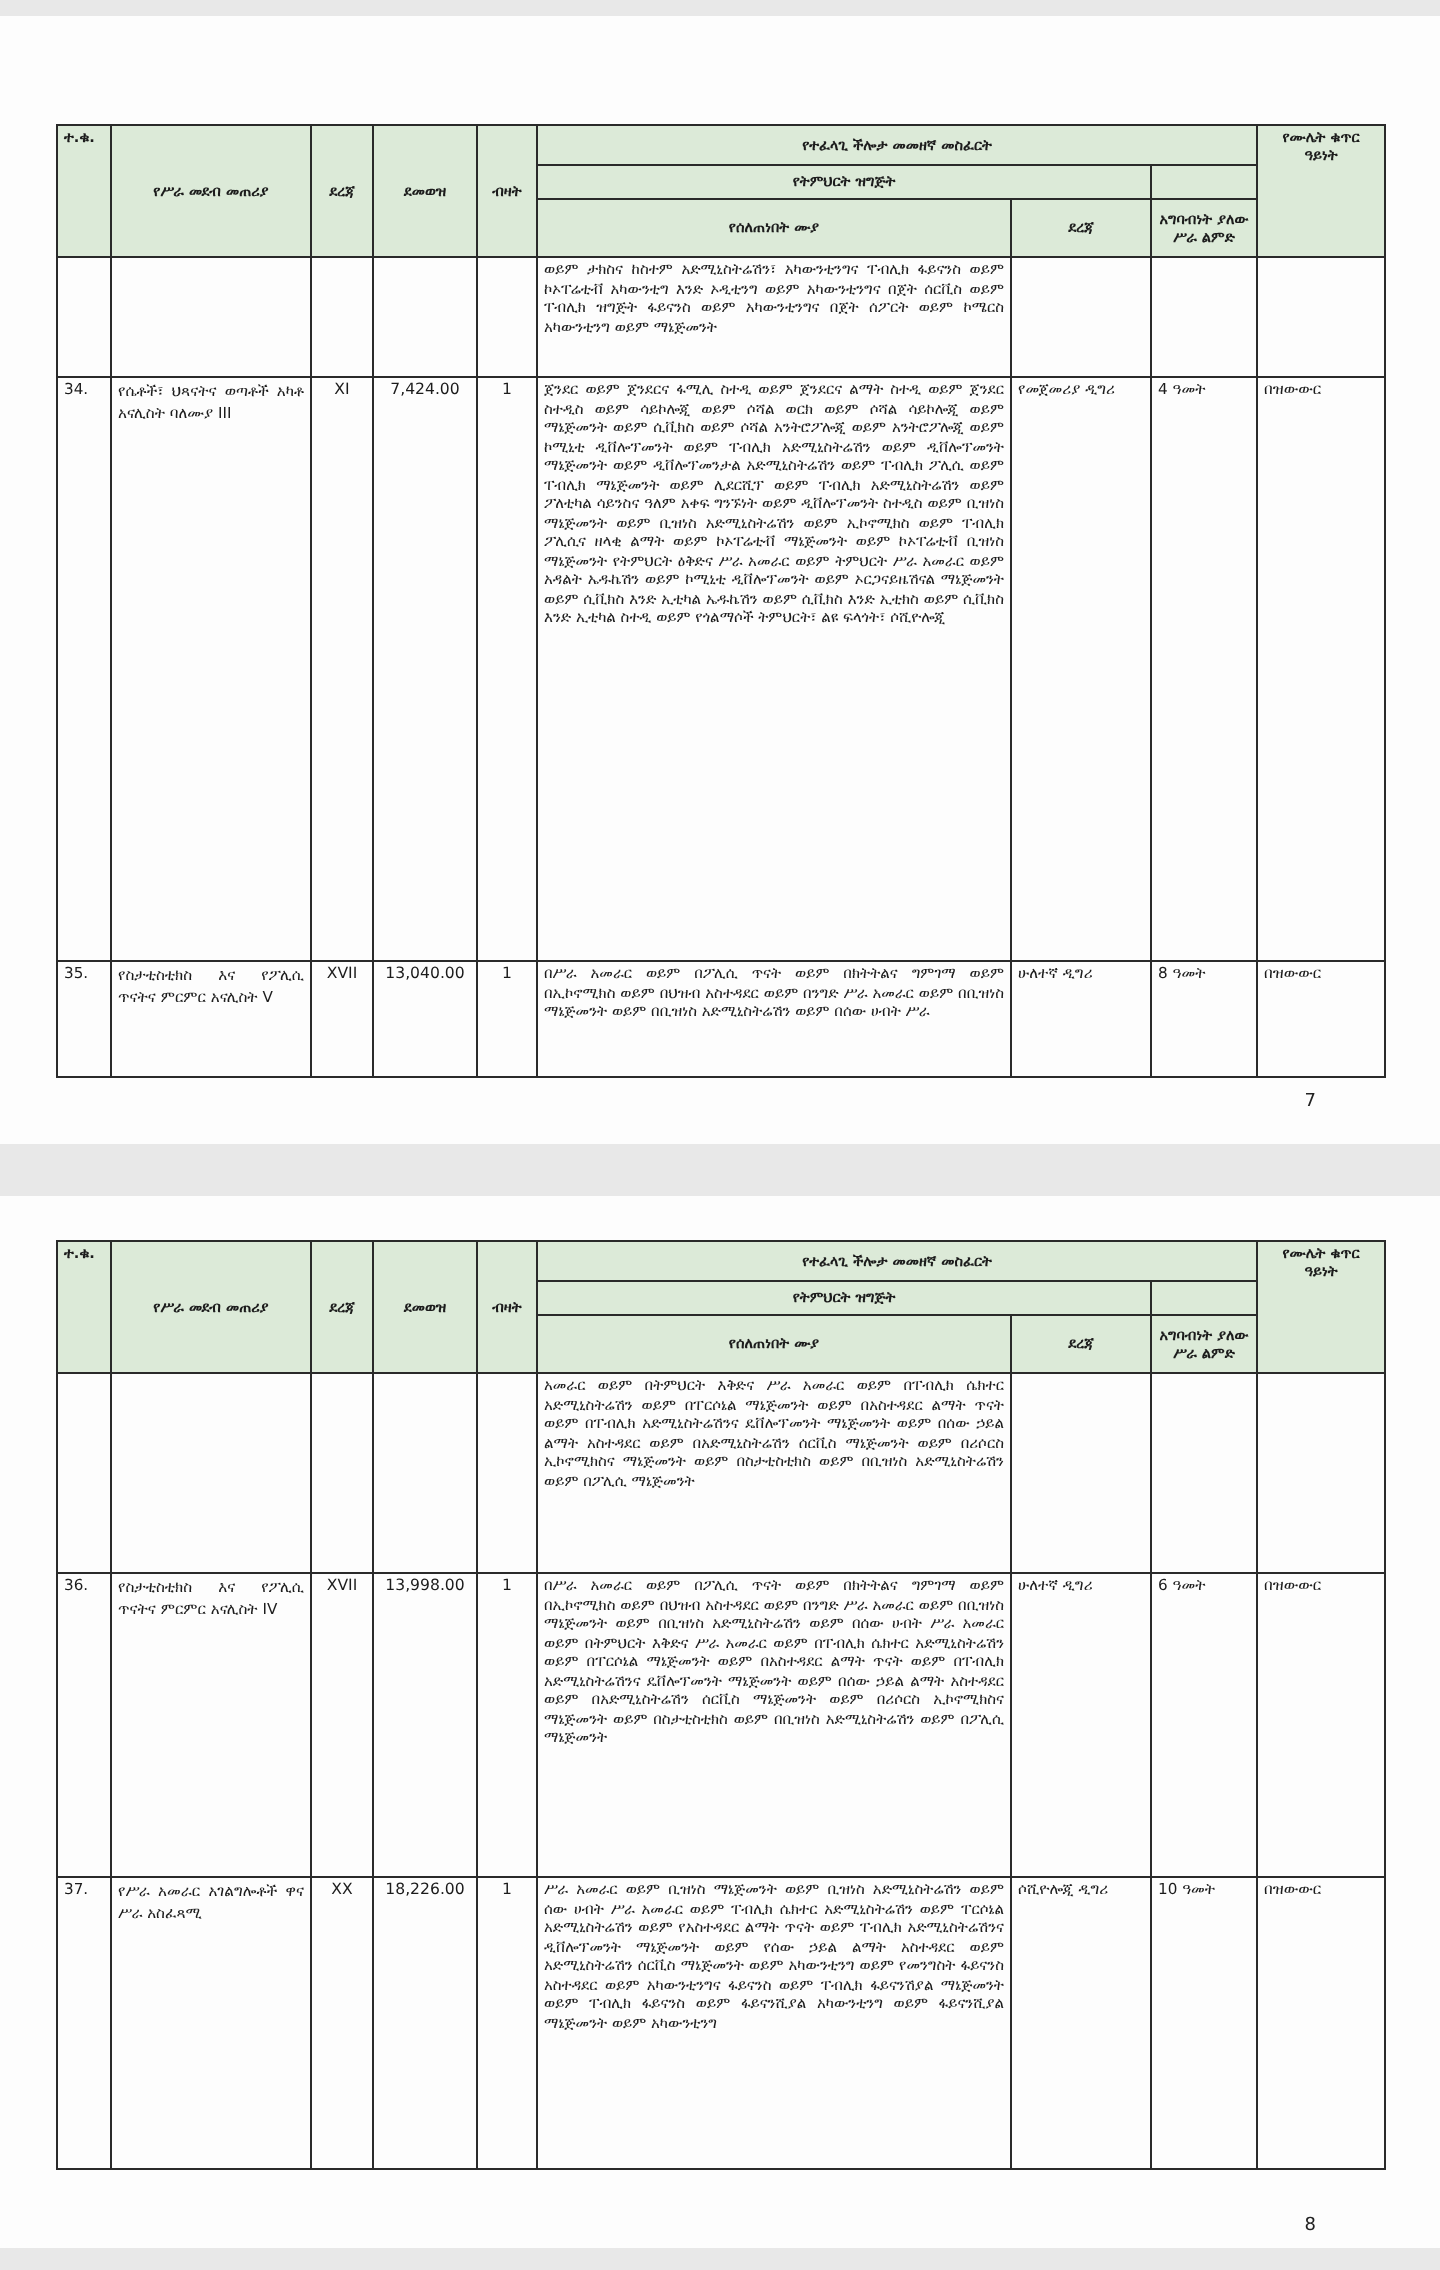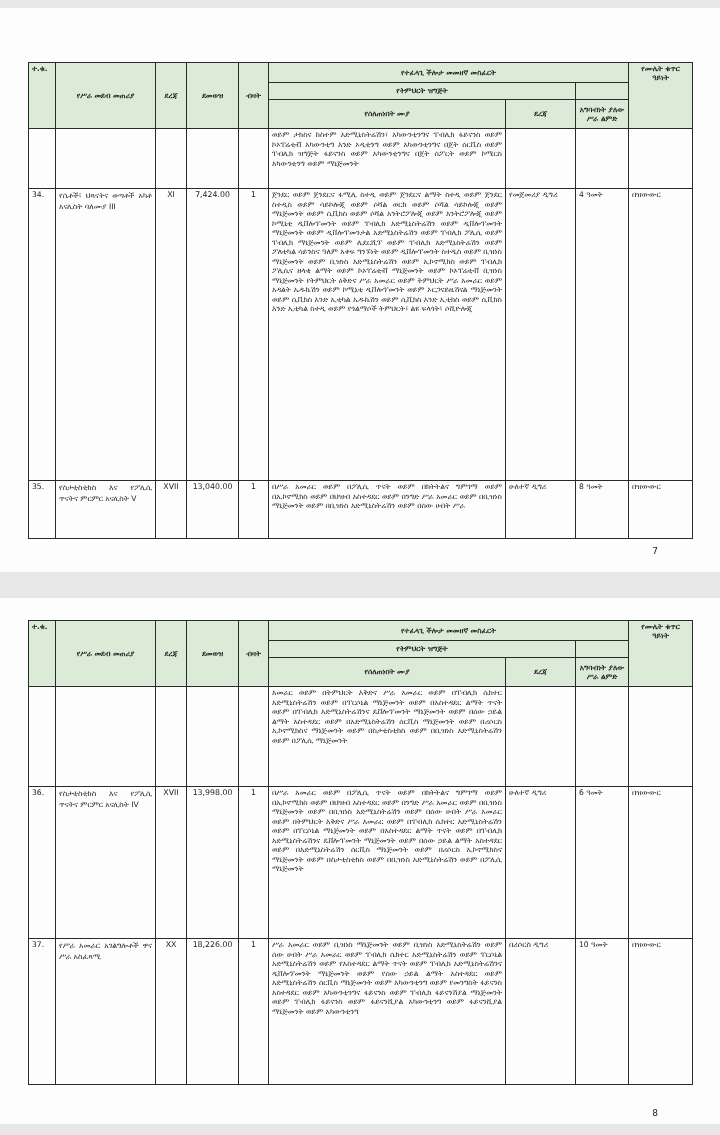--- a/index.html
+++ b/index.html
@@ -244,21 +244,21 @@
 
       <tr class="r37">
         <td class="small">37.</td>
         <td class="title">የሥራ አመራር አገልግሎቶች ዋና ሥራ አስፈጻሚ</td>
         <td class="cnum">XX</td>
         <td class="cnum">18,226.00</td>
         <td class="cnum">1</td>
         <td class="field">
           <div class="ftxt clamp-r37">ሥራ አመራር ወይም ቢዝነስ ማኔጅመንት ወይም ቢዝነስ አድሚኒስትሬሽን ወይም ሰው ሀብት ሥራ አመራር ወይም ፐብሊክ ሴክተር አድሚኒስትሬሽን ወይም ፐርሶኔል አድሚኒስትሬሽን ወይም የአስተዳደር ልማት ጥናት ወይም ፐብሊክ አድሚኒስትሬሽንና ዲቨሎፕመንት ማኔጅመንት ወይም የሰው ኃይል ልማት አስተዳደር ወይም አድሚኒስትሬሽን ሰርቪስ ማኔጅመንት ወይም አካውንቲንግ ወይም የመንግስት ፋይናንስ አስተዳደር ወይም አካውንቲንግና ፋይናንስ ወይም ፐብሊክ ፋይናንሽያል ማኔጅመንት ወይም ፐብሊክ ፋይናንስ ወይም ፋይናንሺያል አካውንቲንግ ወይም ፋይናንሺያል ማኔጅመንት ወይም አካውንቲንግ</div>
         </td>
-        <td class="small">በሪሶርስ ዲግሪ</td>
+        <td class="small">ሶሺዮሎጂ ዲግሪ</td>
         <td class="small">10 ዓመት</td>
         <td class="small">በዝውውር</td>
       </tr>
     </tbody>
       </table>
     <div class="pagenum">8</div>
   </div>
 
   <div class="gap-strip" style="top:0;height:8px;"></div>
   <div class="gap-strip" style="top:572px;height:26px;"></div>

